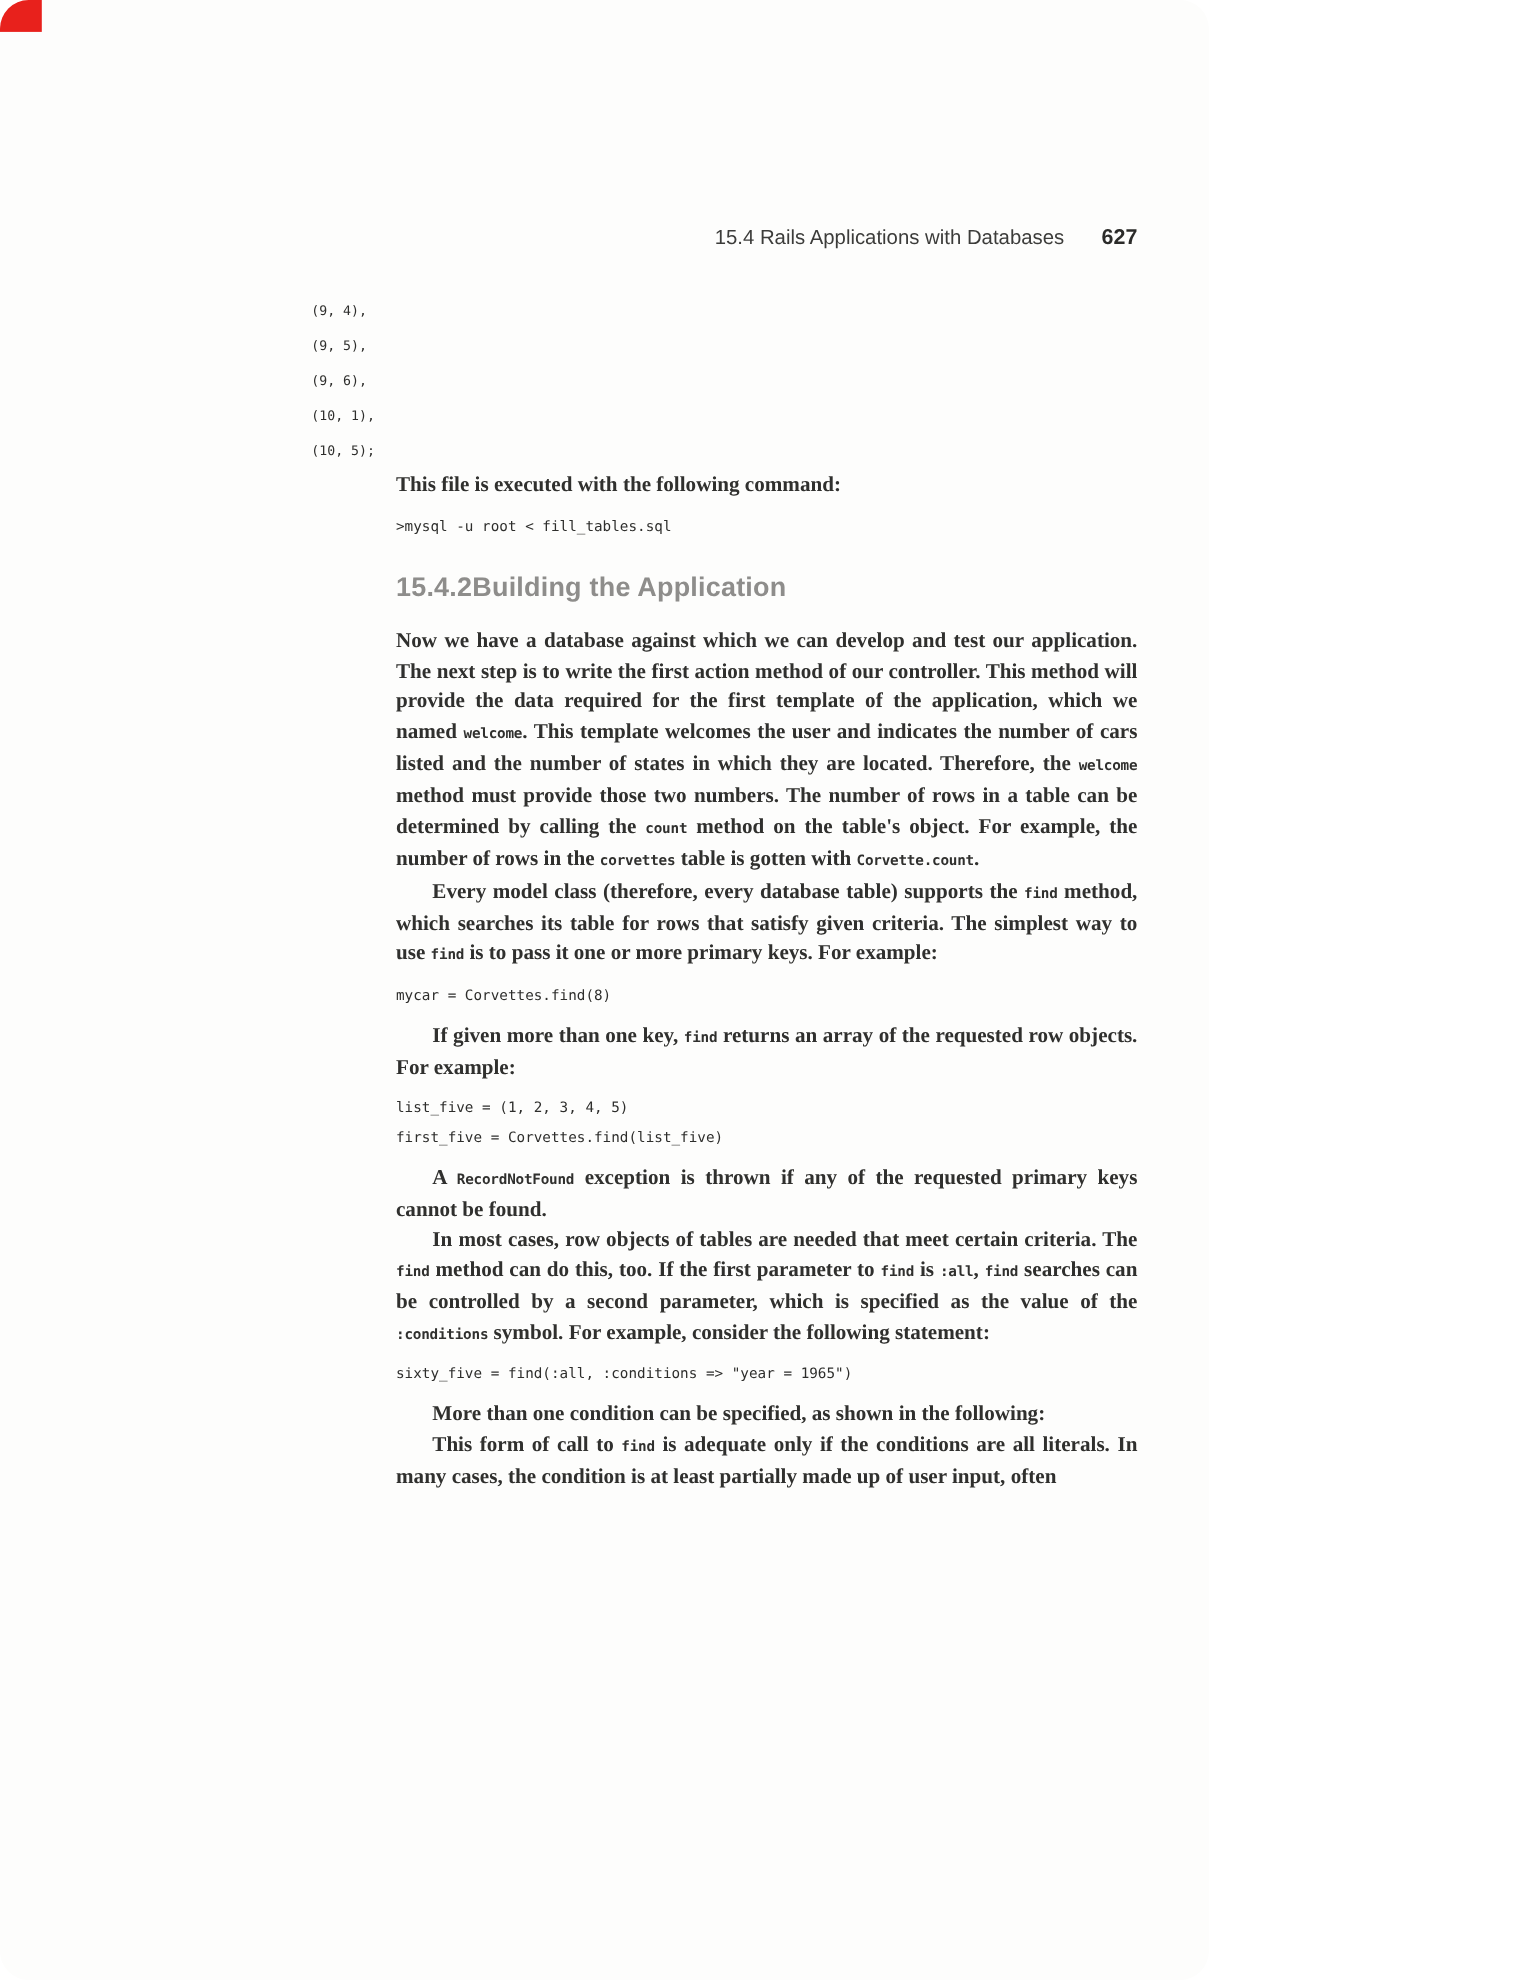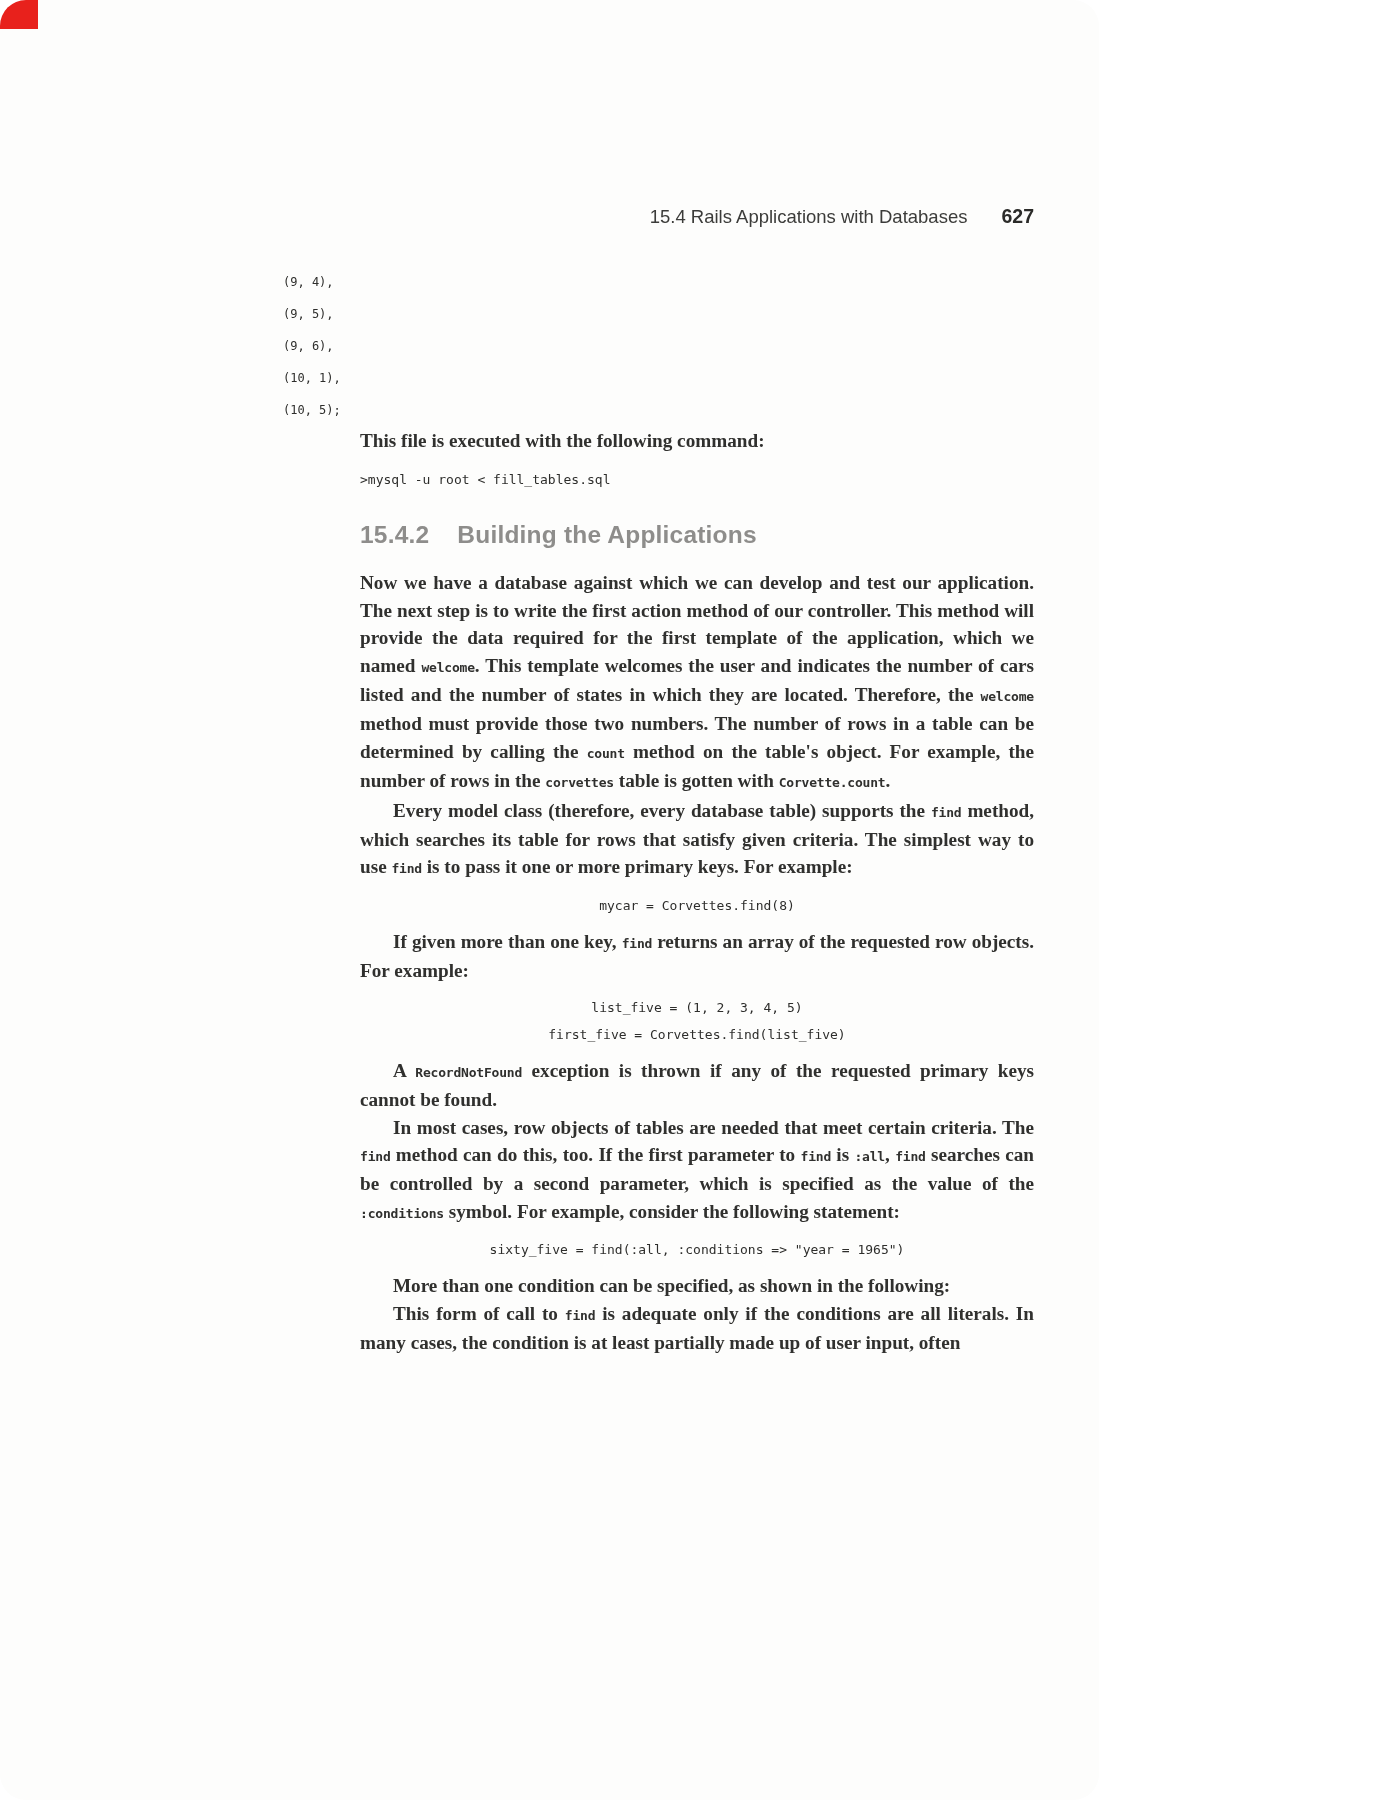--- a/index.html
+++ b/index.html
@@ -68,24 +68,24 @@
     letter-spacing: -0.2px;
   }
   .section-heading {
     font-family: "Liberation Sans", sans-serif;
     font-weight: bold;
     font-size: 24.5px;
     color: #8e8d8b;
     margin: 28px 0 20px 0;
     letter-spacing: 0.2px;
   }
-  .sec-num { margin-right: 28px; }
+  .sec-num { }
   .mb12 { margin-bottom: 12px; }
   .mb24 { margin-bottom: 24px; }
-  .codeblock { margin: 9px 0 9px 0; text-align: center; }
+  .codeblock { margin: 9px 0 9px 0; }
 </style>
 </head>
 <body>
 
 <div class="page">
 
   <div class="red-mark"></div>
   <div class="edge-line"></div>
 
   <div class="running-head">
@@ -98,21 +98,21 @@
 (10, 1),
 (10, 5);</pre>
 
   <div class="main">
 
     <p class="body no-indent mb12">This file is executed with the following command:</p>
 
     <pre class="code mb24">&gt;mysql -u root &lt; fill_tables.sql</pre>
 
     <h2 class="section-heading">
-      <span class="sec-num">15.4.2</span><span class="sec-title">Building the Applications</span>
+      <span class="sec-num">15.4.2</span><span class="sec-title">Building the Application</span>
     </h2>
 
     <p class="body no-indent"><span>Now we have a database against which we can develop and test our application. The next step is to write the first action method of our controller. This method will provide the data required for the first template of the application, which we named </span><span class="icode">welcome</span><span>. This template welcomes the user and indicates the number of cars listed and the number of states in which they are located. Therefore, the </span><span class="icode">welcome</span><span> method must provide those two numbers. The number of rows in a table can be determined by calling the </span><span class="icode">count</span><span> method on the table's object. For example, the number of rows in the </span><span class="icode">corvettes</span><span> table is gotten with </span><span class="icode">Corvette.count</span><span>.</span></p>
 
     <p class="body indent"><span>Every model class (therefore, every database table) supports the </span><span class="icode">find</span><span> method, which searches its table for rows that satisfy given criteria. The simplest way to use </span><span class="icode">find</span><span> is to pass it one or more primary keys. For example:</span></p>
 
     <pre class="code codeblock">mycar = Corvettes.find(8)</pre>
 
     <p class="body indent"><span>If given more than one key, </span><span class="icode">find</span><span> returns an array of the requested row objects. For example:</span></p>
 

